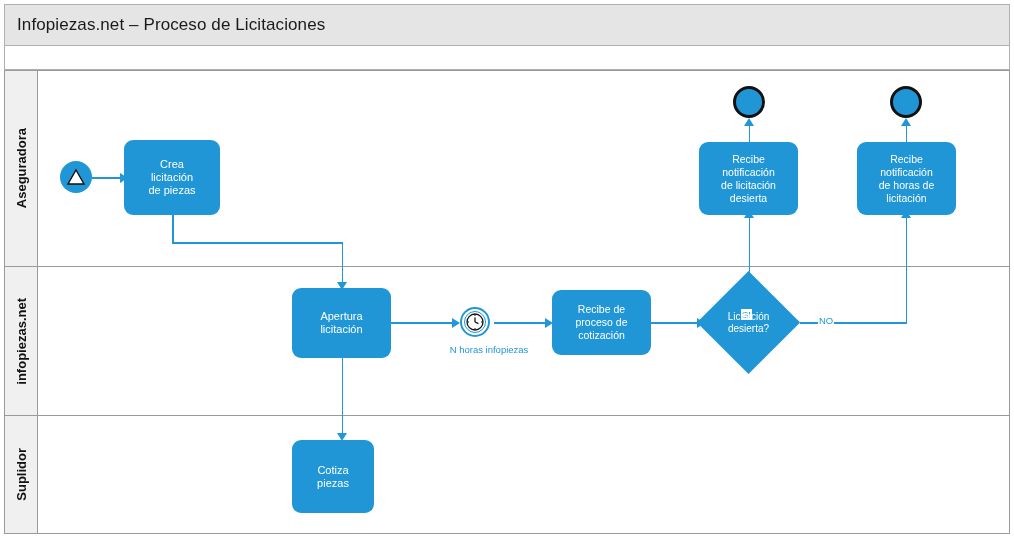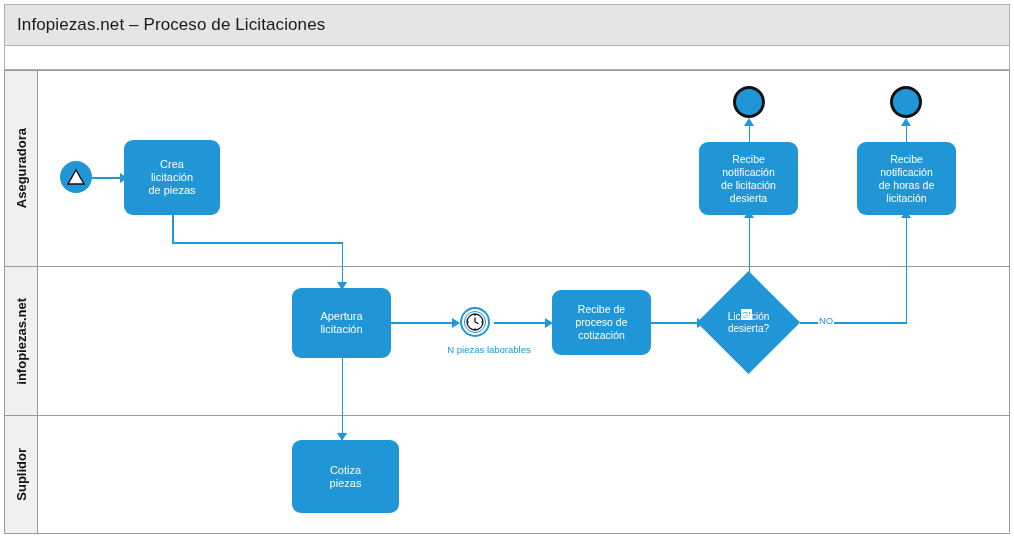--- a/index.html
+++ b/index.html
@@ -277,33 +277,33 @@
         <circle cx="9" cy="9" r="8" fill="#ffffff" stroke="#111111" stroke-width="1.3"></circle>
         <line x1="9" y1="1.4" x2="9" y2="3" stroke="#111111" stroke-width="1"></line>
         <line x1="9" y1="15" x2="9" y2="16.6" stroke="#111111" stroke-width="1"></line>
         <line x1="1.4" y1="9" x2="3" y2="9" stroke="#111111" stroke-width="1"></line>
         <line x1="15" y1="9" x2="16.6" y2="9" stroke="#111111" stroke-width="1"></line>
         <line x1="9" y1="9" x2="9" y2="4.6" stroke="#111111" stroke-width="1.3"></line>
         <line x1="9" y1="9" x2="12.4" y2="10.6" stroke="#111111" stroke-width="1.3"></line>
       </svg>
     </div>
   </div>
-  <div class="event-label" style="left:430px; top:344px; width:118px;">N piezas laborables</div>
+  <div class="event-label" style="left:430px; top:344px; width:118px;">N horas infopiezas</div>
 
   <div class="task" style="left:552px; top:290px; width:99px; height:65px;">
     <span>Recibe de proceso de cotización</span>
   </div>
 
   <div class="gateway-wrap" style="left:712px; top:286px; width:73px; height:73px;">
     <div class="gateway-diamond"></div>
     <div class="gateway-label">
       <span>Licitación desierta?</span>
     </div>
   </div>
 
   <div class="flow-label" style="left:741px; top:267px;margin-top:42px;">SI</div>
   <div class="flow-label" style="left:802px; top:315px;margin-left:16px;">NO</div>
 
-  <div class="task big" style="left:292px; top:440px; width:107px; height:73px;">
+  <div class="task big" style="left:292px; top:440px; width:82px; height:73px;">
     <span>Cotiza piezas</span>
   </div>
 
 </div>
 
 </body></html>

